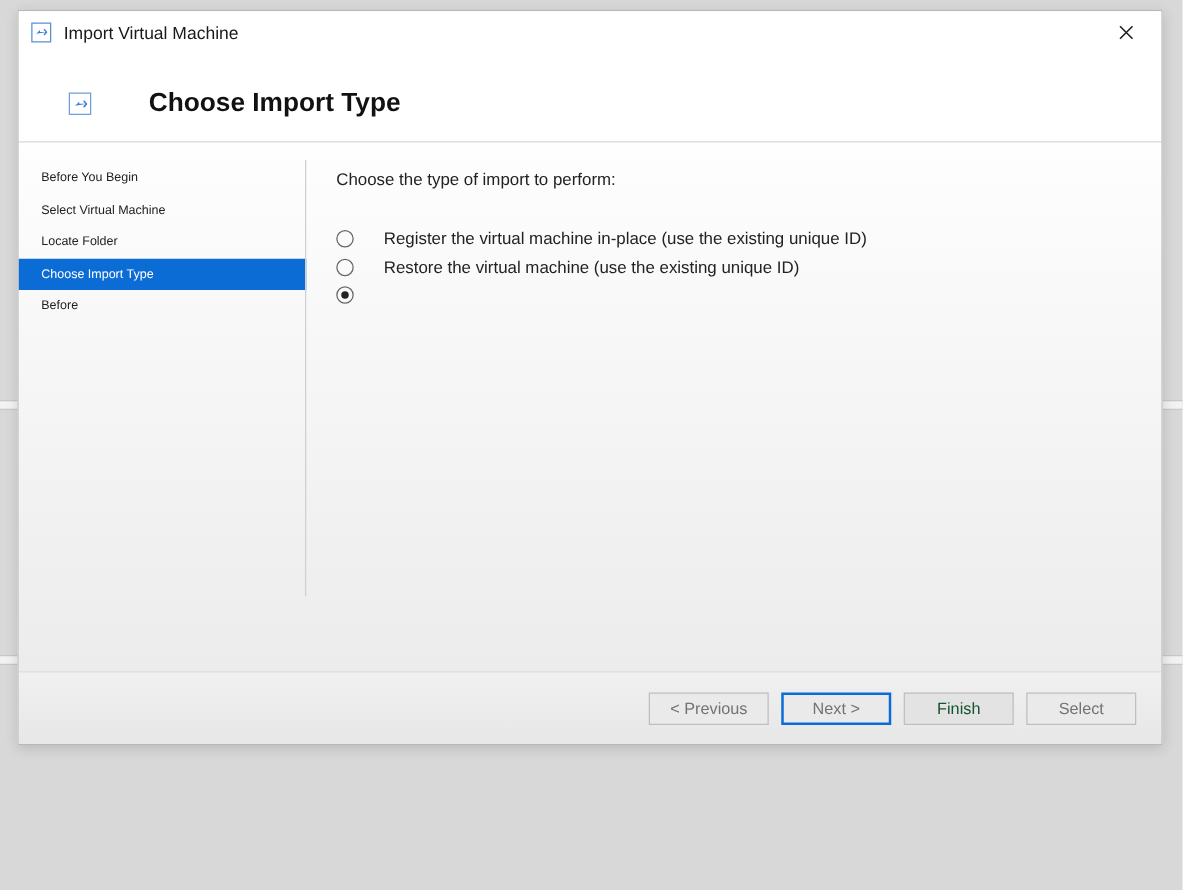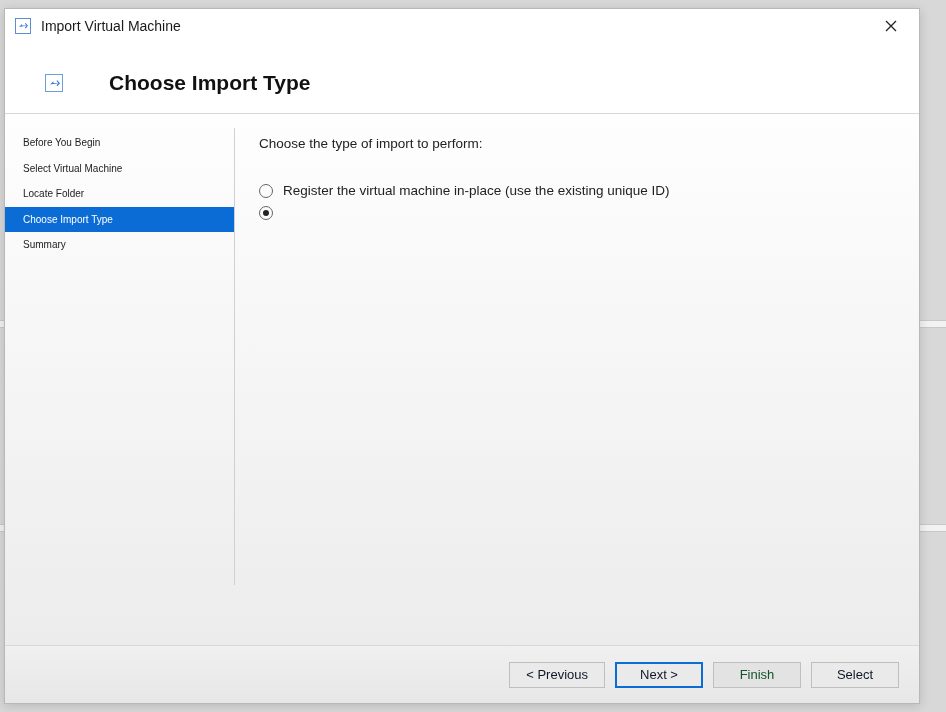--- a/index.html
+++ b/index.html
@@ -9,22 +9,22 @@
       background: #d8d8d8;
       width: 946px;
       height: 712px;
       position: relative;
       overflow: hidden;
     }
     .bg-stripe1 { position:absolute; left:0; right:0; top:320px; height:8px; background:#f2f2f2; border-top:1px solid #c8c8c8; border-bottom:1px solid #c8c8c8;}
     .bg-stripe2 { position:absolute; left:0; right:0; top:524px; height:8px; background:#f2f2f2; border-top:1px solid #c8c8c8; border-bottom:1px solid #c8c8c8;}
     .dialog {
       position: absolute;
-      left: 4px; top: 8px;
-      width: 916px; height: 696px;
+      left: 14px; top: 8px;
+      width: 916px; height: 588px;
       background: #fff;
       border: 1px solid #b8b8b8;
       box-shadow: 0 2px 10px rgba(0,0,0,0.15);
       display: flex; flex-direction: column;
     }
     .titlebar {
       height: 34px;
       display:flex; align-items:center;
       padding: 0 8px 0 10px;
       background:#fff;
@@ -83,21 +83,21 @@
       background:#0c6cd6; color:#fff;
     }
     .main {
       flex:1;
       padding: 22px 24px;
     }
     .main .instruct {
       font-size:13.5px; color:#222; margin-bottom:28px;
     }
     .radio-row {
-      display:flex; align-items:center; gap:10px;
+      display:flex; align-items:center; gap:24px;
       padding:4px 0;
       cursor:pointer;
       text-align:right;
     }
     .radio {
       width:14px; height:14px; border:1.5px solid #666; border-radius:50%;
       position:relative; flex-shrink:0;
     }
     .radio.checked::after {
       content:""; position:absolute; left:50%; top:50%;
@@ -109,21 +109,21 @@
       height:58px;
       background: linear-gradient(#f0f0f0, #e7e7e7);
       border-top:1px solid #d8d8d8;
       display:flex; align-items:center; justify-content:flex-end;
       gap:10px; padding: 0 20px;
     }
     .wbtn {
       min-width:88px; height:26px;
       background:#eaeaea;
       border:1px solid #bfbfbf;
-      font-size:13px; color:#0f172a;
+      font-size:13px; color:#737373;
       display:flex; align-items:center; justify-content:center;
       cursor:pointer;
       padding:0 16px;
     }
     .wbtn.default {
       border:2px solid #0c6cd6;
     }
     .wbtn.disabled {
       color:#14532d;
       background:#e3e3e3;
@@ -160,29 +160,33 @@
     </span>
     <h1>Choose Import Type</h1>
   </div>
 
   <div class="content-wrap">
     <div class="steps">
       <div class="step">Before You Begin</div>
       <div class="step">Select Virtual Machine</div>
       <div class="step">Locate Folder</div>
       <div class="step active">Choose Import Type</div>
-      <div class="step">Summary</div>
+      <div class="step">Before</div>
     </div>
 
     <div class="main">
       <div class="instruct">Choose the type of import to perform:</div>
 
       <div class="radio-row">
         <span class="radio"></span>
         <span class="radio-label">Register the virtual machine in-place (use the existing unique ID)</span>
+      </div>
+      <div class="radio-row">
+        <span class="radio"></span>
+        <span class="radio-label">Restore the virtual machine (use the existing unique ID)</span>
       </div>
       <div class="radio-row">
         <span class="radio checked"></span>
       </div>
     </div>
   </div>
 
   <div class="footer">
     <div class="wbtn">&lt; Previous</div>
     <div class="wbtn default">Next &gt;</div>

